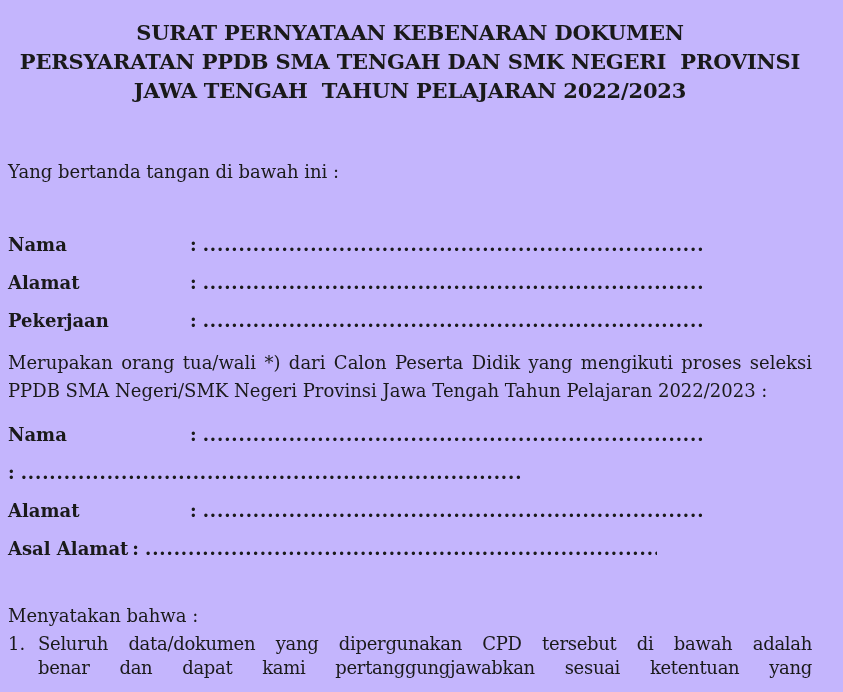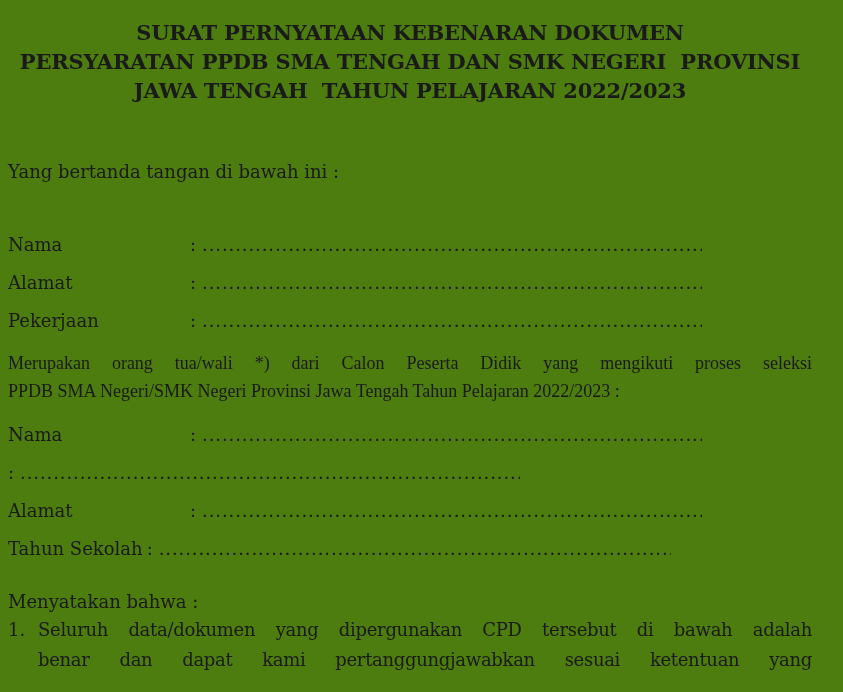--- a/index.html
+++ b/index.html
@@ -7,21 +7,21 @@
     padding: 0;
     background: #ffffff;
   }
   .page {
     position: relative;
     width: 843px;
     height: 692px;
     box-sizing: border-box;
     padding: 18px 31px 0 8px;
     overflow: hidden;
-    background: #4d7c0f;
+    background: #c4b5fd;
     font-family: "DejaVu Serif", "Liberation Serif", serif;
     font-size: 18px;
     color: #1a1a1a;
   }
   .title-block {
     text-align: center;
   }
   .title-line {
     font-weight: bold;
     font-size: 21px;
@@ -34,20 +34,21 @@
     line-height: 20px;
   }
   .fields-block-signer { margin-top: 53px; }
   .fields-block-student { margin-top: 20px; }
   .field-row {
     display: flex;
     align-items: flex-end;
     line-height: 20px;
     height: 20px;
     margin-bottom: 18px;
+    font-weight: bold;
   }
   .field-label {
     flex: 0 0 182px;
     white-space: nowrap;
   }
   .field-label-inline {
     flex: 0 0 auto;
     white-space: nowrap;
   }
   .field-colon {
@@ -64,31 +65,30 @@
     width: 500px;
     overflow: hidden;
     white-space: nowrap;
     letter-spacing: 0.9px;
   }
   .dotted-line-school {
     width: 512px;
   }
   .statement-paragraph {
     margin-top: 16px;
-    font-family: Liberation Serif, serif;
   }
   .statement-line {
     line-height: 28px;
   }
   .jline {
     text-align: justify;
     text-align-last: justify;
   }
   .declaration-heading {
-    margin-top: 33px;
+    margin-top: 47px;
     line-height: 20px;
   }
   .declaration-list {
     margin-top: 8px;
   }
   .declaration-item {
     display: flex;
     align-items: flex-start;
   }
   .item-number {
@@ -96,21 +96,21 @@
     line-height: 20px;
   }
   .item-body {
     flex: 1 1 auto;
     letter-spacing: -0.3px;
   }
   .item-line {
     line-height: 20px;
   }
   .item-line + .item-line {
-    margin-top: 10px;
+    margin-top: 4px;
   }
 </style>
 </head>
 <body>
 
 <div class="page">
 
   <div class="title-block">
     <div class="title-line">SURAT PERNYATAAN KEBENARAN DOKUMEN</div>
     <div class="title-line">PERSYARATAN PPDB SMA TENGAH DAN SMK NEGERI  PROVINSI</div>
@@ -151,21 +151,21 @@
     <div class="field-row">
       <span class="field-colon">:</span>
       <span class="dotted-line">..............................................................................................................</span>
     </div>
     <div class="field-row">
       <span class="field-label">Alamat</span>
       <span class="field-colon">:</span>
       <span class="dotted-line">..............................................................................................................</span>
     </div>
     <div class="field-row">
-      <span class="field-label-inline">Tahun Sekolah</span>
+      <span class="field-label-inline">Asal Alamat</span>
       <span class="field-colon-inline">:</span>
       <span class="dotted-line dotted-line-school">..............................................................................................................</span>
     </div>
   </div>
 
   <div class="declaration-heading">Menyatakan bahwa :</div>
 
   <div class="declaration-list">
     <div class="declaration-item">
       <span class="item-number">1.</span>

